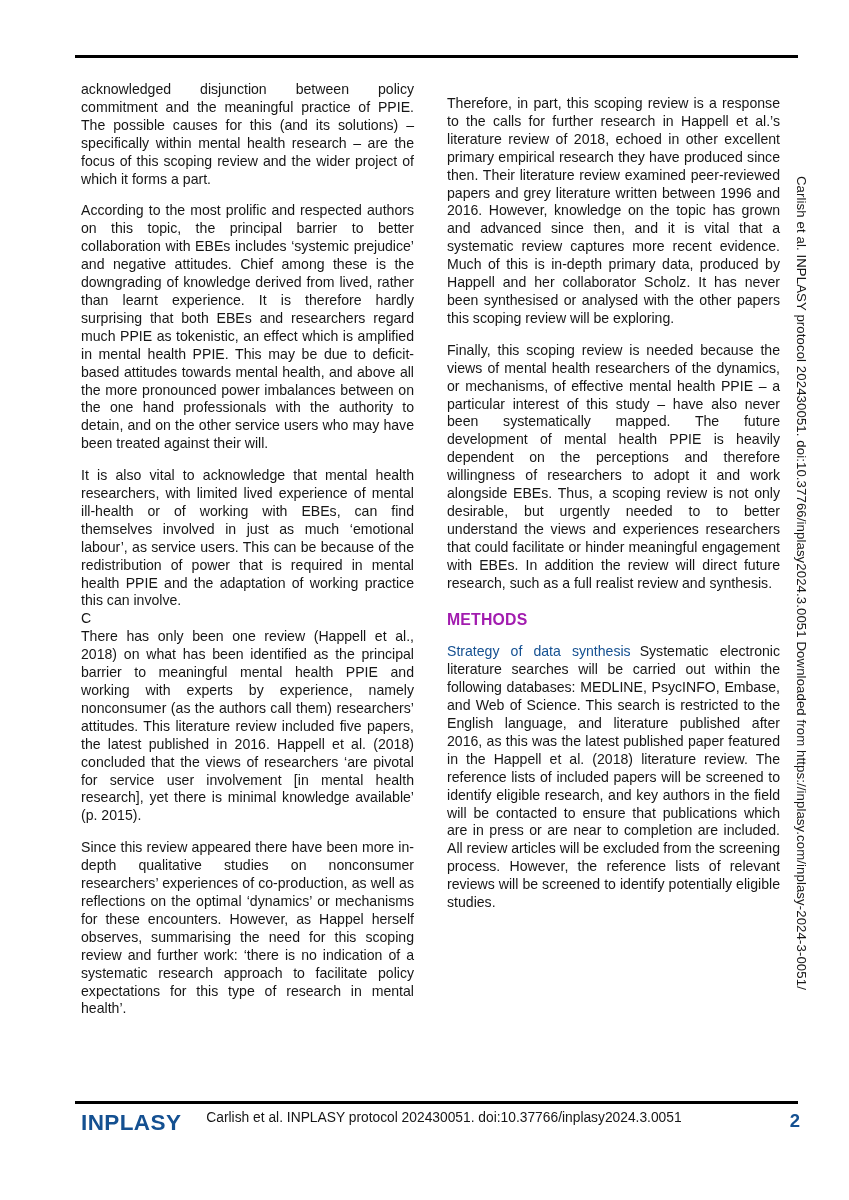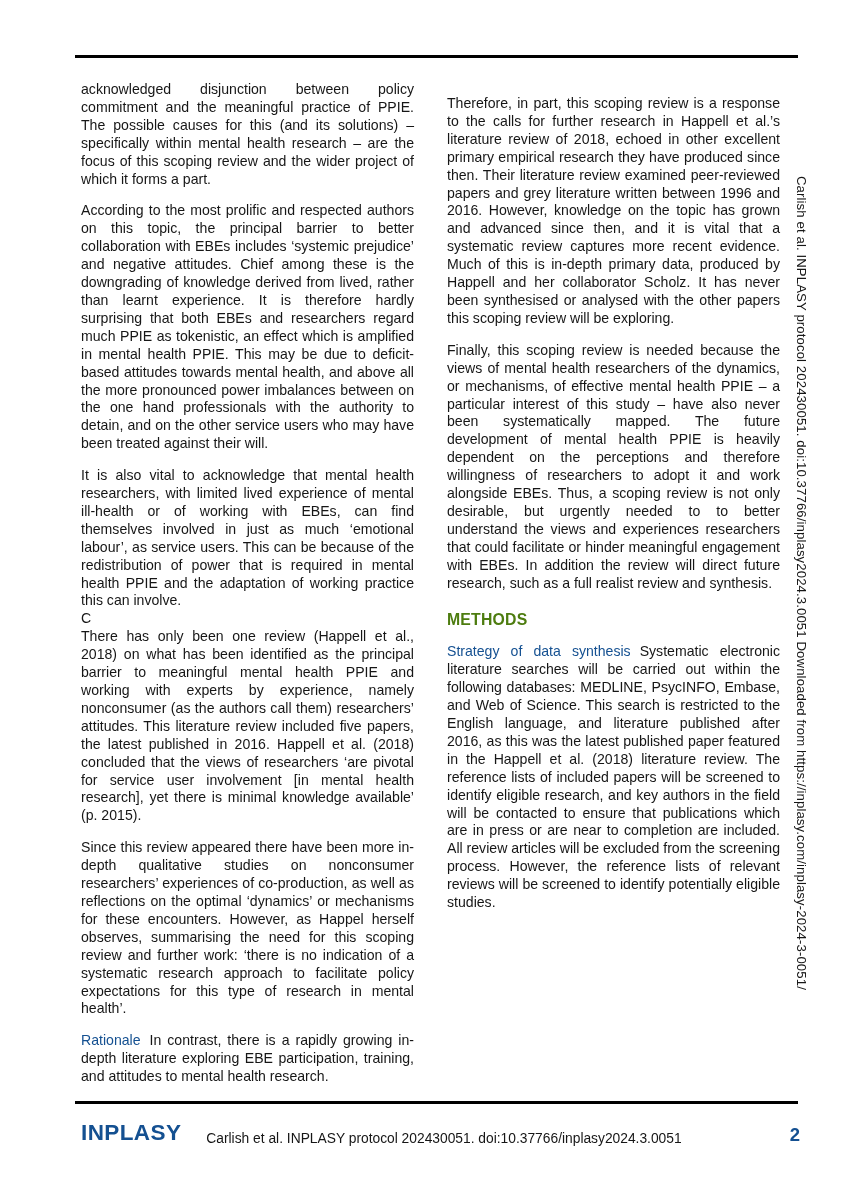--- a/index.html
+++ b/index.html
@@ -41,21 +41,21 @@
     color: #161616;
   }
   .para.first { margin-top: 0; }
   .para.nogap { margin-top: 0; }
   .lead {
     color: #145091;
     font-weight: normal;
     margin-right: 9px;
   }
   .methods {
-    color: #4d7c0f;
+    color: #a21caf;
     font-weight: bold;
     font-size: 15.8px;
     letter-spacing: 0.2px;
     margin: 19px 0 0 0;
   }
   .para.after-heading { margin-top: 14px; }
 
   .sidebar-citation {
     position: absolute;
     left: 794px;
@@ -67,21 +67,21 @@
     letter-spacing: 0.1px;
   }
 
   .footer {
     position: absolute;
     left: 81px;
     top: 1110px;
     width: 719px;
     height: 36px;
     display: flex;
-    align-items: flex-end;
+    align-items: flex-start;
   }
   .footer .logo {
     color: #145091;
     font-weight: bold;
     font-size: 22.5px;
     letter-spacing: 0.4px;
   }
   .footer .cite {
     margin-left: 25px;
     font-size: 13.8px;
@@ -100,21 +100,20 @@
 <div class="rule top"></div>
 
 <main class="columns">
   <section class="col">
     <p class="para first">acknowledged disjunction between policy commitment and the meaningful practice of PPIE. The possible causes for this (and its solutions) – specifically within mental health research – are the focus of this scoping review and the wider project of which it forms a part.</p>
     <p class="para">According to the most prolific and respected authors on this topic, the principal barrier to better collaboration with EBEs includes ‘systemic prejudice’ and negative attitudes. Chief among these is the downgrading of knowledge derived from lived, rather than learnt experience. It is therefore hardly surprising that both EBEs and researchers regard much PPIE as tokenistic, an effect which is amplified in mental health PPIE. This may be due to deficit-based attitudes towards mental health, and above all the more pronounced power imbalances between on the one hand professionals with the authority to detain, and on the other service users who may have been treated against their will.</p>
     <p class="para">It is also vital to acknowledge that mental health researchers, with limited lived experience of mental ill-health or of working with EBEs, can find themselves involved in just as much ‘emotional labour’, as service users. This can be because of the redistribution of power that is required in mental health PPIE and the adaptation of working practice this can involve.</p>
     <p class="para nogap">C</p>
     <p class="para nogap">There has only been one review (Happell et al., 2018) on what has been identified as the principal barrier to meaningful mental health PPIE and working with experts by experience, namely nonconsumer (as the authors call them) researchers’ attitudes. This literature review included five papers, the latest published in 2016. Happell et al. (2018) concluded that the views of researchers ‘are pivotal for service user involvement [in mental health research], yet there is minimal knowledge available’ (p. 2015).</p>
     <p class="para">Since this review appeared there have been more in-depth qualitative studies on nonconsumer researchers’ experiences of co-production, as well as reflections on the optimal ‘dynamics’ or mechanisms for these encounters. However, as Happel herself observes, summarising the need for this scoping review and further work: ‘there is no indication of a systematic research approach to facilitate policy expectations for this type of research in mental health’.</p>
-    <p class="para"><span class="lead">Rationale</span><span>In contrast, there is a rapidly growing in-depth literature exploring EBE participation, training, and attitudes to mental health research.</span></p>
   </section>
 
   <section class="col">
     <p class="para">Therefore, in part, this scoping review is a response to the calls for further research in Happell et al.’s literature review of 2018, echoed in other excellent primary empirical research they have produced since then. Their literature review examined peer-reviewed papers and grey literature written between 1996 and 2016. However, knowledge on the topic has grown and advanced since then, and it is vital that a systematic review captures more recent evidence. Much of this is in-depth primary data, produced by Happell and her collaborator Scholz. It has never been synthesised or analysed with the other papers this scoping review will be exploring.</p>
     <p class="para">Finally, this scoping review is needed because the views of mental health researchers of the dynamics, or mechanisms, of effective mental health PPIE – a particular interest of this study – have also never been systematically mapped. The future development of mental health PPIE is heavily dependent on the perceptions and therefore willingness of researchers to adopt it and work alongside EBEs. Thus, a scoping review is not only desirable, but urgently needed to to better understand the views and experiences researchers that could facilitate or hinder meaningful engagement with EBEs. In addition the review will direct future research, such as a full realist review and synthesis.</p>
     <h2 class="methods">METHODS</h2>
     <p class="para after-heading"><span class="lead">Strategy of data synthesis</span><span>Systematic electronic literature searches will be carried out within the following databases: MEDLINE, PsycINFO, Embase, and Web of Science. This search is restricted to the English language, and literature published after 2016, as this was the latest published paper featured in the Happell et al. (2018) literature review. The reference lists of included papers will be screened to identify eligible research, and key authors in the field will be contacted to ensure that publications which are in press or are near to completion are included. All review articles will be excluded from the screening process. However, the reference lists of relevant reviews will be screened to identify potentially eligible studies.</span></p>
   </section>
 </main>
 

